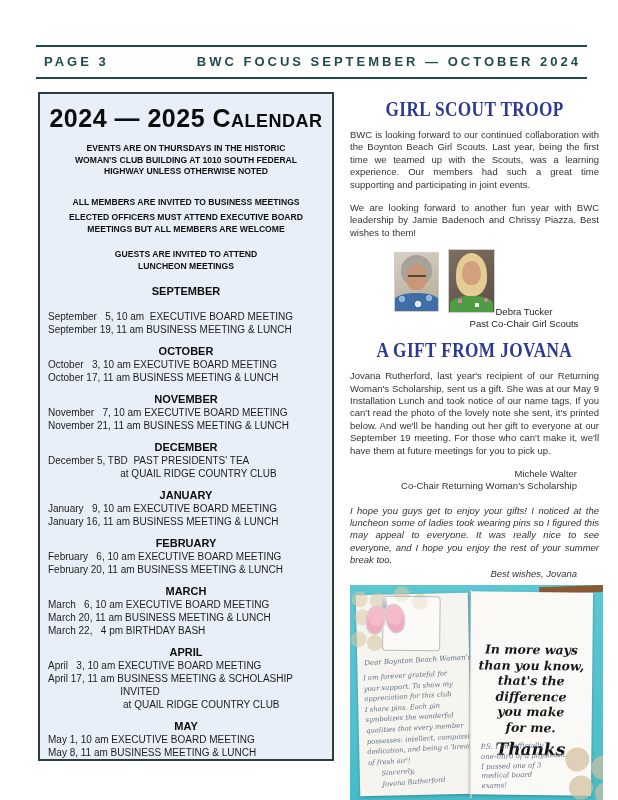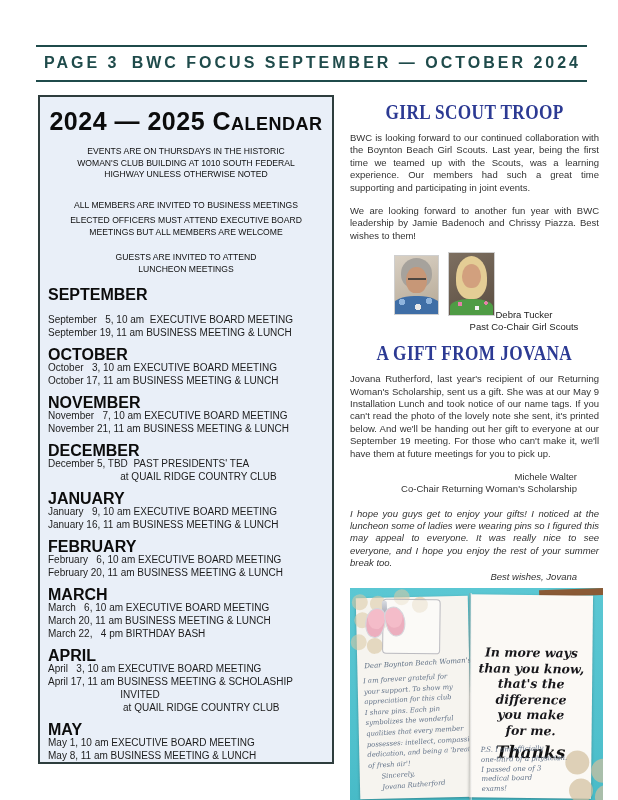--- a/index.html
+++ b/index.html
@@ -10,46 +10,46 @@
     font-family:"Liberation Sans", sans-serif; color:#222;
   }
   
   .header {
     margin:45px 31px 0 36px;
     border-top:2px solid #1f4b4b; border-bottom:2px solid #1f4b4b;
     padding:7px 6px 8px 8px;
     display:flex; justify-content:space-between; align-items:center;
   }
   .header span {
-    font-size:16px; font-weight:bold; letter-spacing:3px; color:#1f4b4b;
+    font-size:13px; font-weight:bold; letter-spacing:3px; color:#1f4b4b;
     white-space:nowrap;
   }
   
   .columns { display:flex; margin:13px 0 0 38px; gap:16px; align-items:flex-start; }
   
   .calendar {
     width:296px; height:669px; background:#e9eff8;
     border:2px solid #2e3d3d; padding:8px 8px 6px;
   }
   .cal-title {
     text-align:center; font-weight:bold; font-size:25px; letter-spacing:0.5px;
     font-variant:small-caps; color:#0c0c0c; margin:2px 0 10px;
   }
   .cal-note {
-    font-size:8.6px; font-weight:normal; text-align:center; line-height:11.5px;
+    font-size:8.6px; font-weight:bold; text-align:center; line-height:11.5px;
     white-space:pre-line; color:#101010;
   }
   .cal-note:nth-child(1){ margin-bottom:19px; }
   .cal-note:nth-child(2){ margin-bottom:4px; }
   .cal-note:nth-child(3){ margin-bottom:14px; }
   .cal-month { margin-top:9px; }
   .cal-month:first-child { margin-top:13px; }
   .cal-month:first-child .cal-month-name { margin-bottom:12px; }
   .cal-month-name {
-    font-weight:bold; font-size:16px; line-height:13px; color:#0c0c0c;
+    text-align:center; font-weight:bold; font-size:11px; line-height:13px; color:#0c0c0c;
   }
   .cal-event { font-size:10px; line-height:13px; white-space:pre; color:#1c1c1c; }
   
   .right-col { width:249px; }
   .art-title-wrap { text-align:center; margin:5px 0 7px; }
   .art-title {
     display:inline-block; transform:scaleX(0.82); transform-origin:center;
     font-family:"Liberation Serif", serif; font-weight:bold; font-size:21px;
     letter-spacing:0.5px; color:#2c3a93; white-space:nowrap;
   }
@@ -228,21 +228,21 @@
       <div class="art-title-wrap">
         <span class="art-title">A GIFT FROM JOVANA</span>
       </div>
       <p class="para">Jovana Rutherford, last year's recipient of our Returning Woman's Scholarship, sent us a gift. She was at our May 9 Installation Lunch and took notice of our name tags.  If you can't read the photo of the lovely note she sent, it's printed below.  And we'll be handing out her gift to everyone at our September 19 meeting.  For those who can't make it, we'll have them at future meetings for you to pick up.</p>
 
       <div class="sig sig-block">
         <div>Michele Walter</div>
         <div>Co-Chair Returning Woman's Scholarship</div>
       </div>
 
-      <p class="para italic quote">I hope you guys get to enjoy your gifts! I noticed at the luncheon some of ladies were wearing pins so I figured this may appeal to everyone. It was really nice to see everyone, and I hope you enjoy the rest of your summer break too.</p>
+      <p class="para italic quote">I hope you guys get to enjoy your gifts! I noticed at the luncheon some of ladies took wearing pins so I figured this may appeal to everyone. It was really nice to see everyone, and I hope you enjoy the rest of your summer break too.</p>
       <div class="sig italic">Best wishes, Jovana</div>
 
       <div class="card-photo">
         <div class="table-edge"></div>
 
         <div class="panel panel-left">
           <div class="petals petals-tl"></div>
           <div class="bag"></div>
           <div class="trachea"></div>
           <div class="lobe lobe-l"></div>

